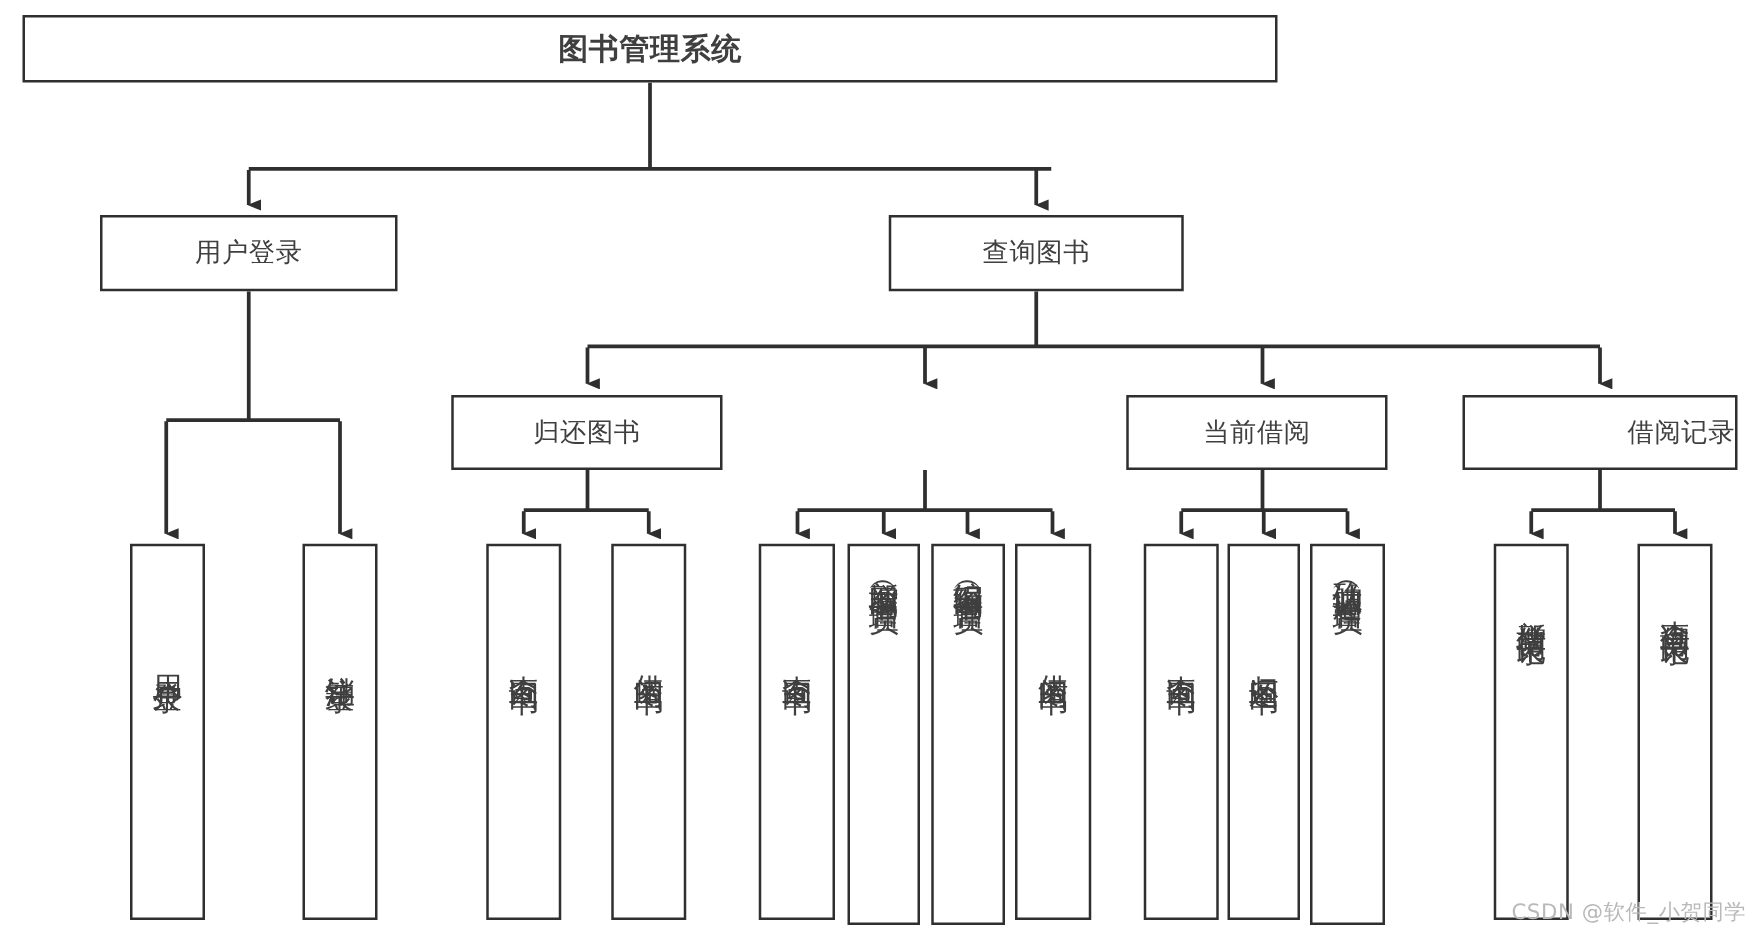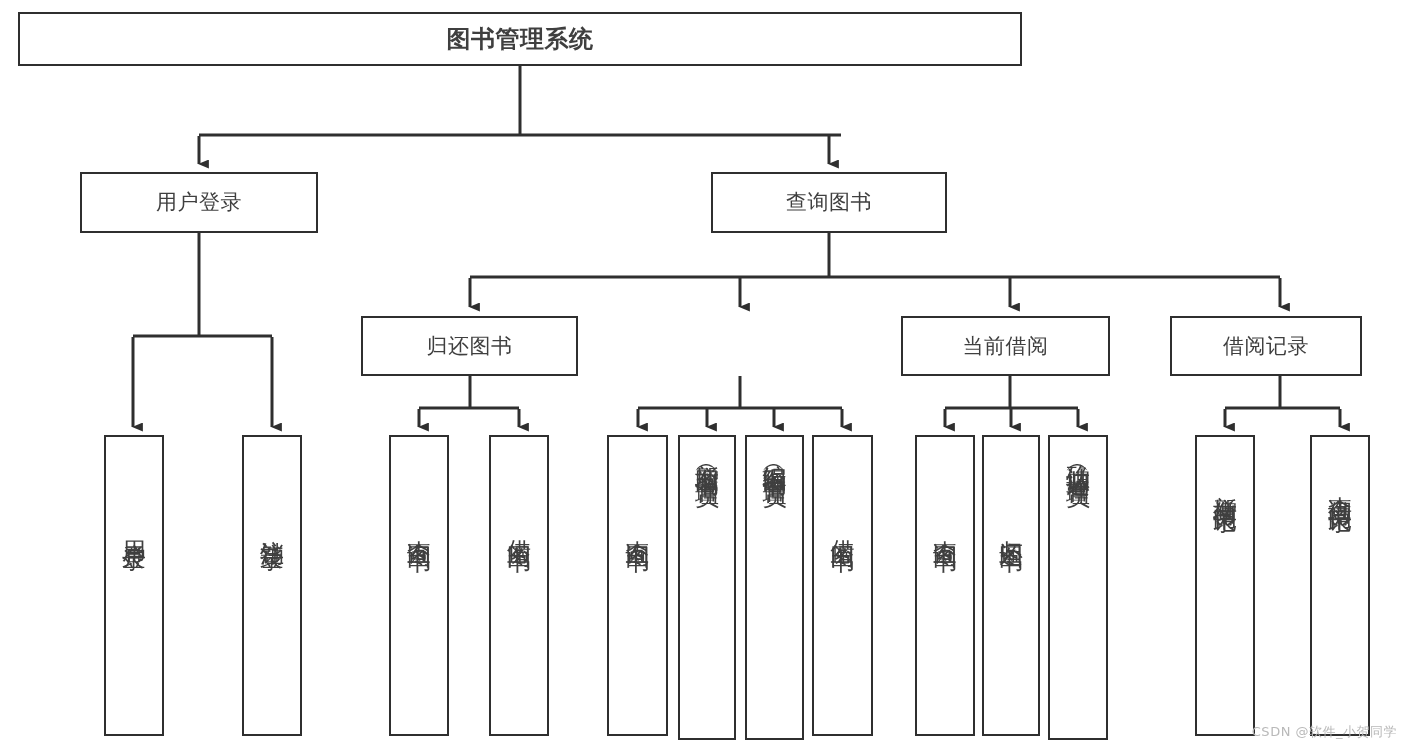--- a/index.html
+++ b/index.html
@@ -67,21 +67,21 @@
     white-space: nowrap;
   }
   .node.vert.pos-mid .label { margin-top: 84px; }
   .node.vert.pos-high .label { margin-top: 8px; }
   .node.vert.pos-upper .label { margin-top: 40px; }
 
   .watermark {
     position: absolute;
     right: 8px;
     bottom: 6px;
-    font-size: 13px;
+    font-size: 17px;
     color: #b9b9b9;
     letter-spacing: 0.5px;
     white-space: nowrap;
     pointer-events: none;
   }
 </style>
 </head>
 <body>
 
 <div id="canvas">
@@ -151,21 +151,21 @@
 
   <div class="node horiz" style="left:361px; top:316px; width:217px; height:60px;">
     <span class="label">归还图书</span>
   </div>
 
 
   <div class="node horiz" style="left:901px; top:316px; width:209px; height:60px;">
     <span class="label">当前借阅</span>
   </div>
 
-  <div class="node horiz" style="left:1170px; top:316px; width:192px; height:60px;">
+  <div class="node horiz" style="left:1170px; top:316px; width:220px; height:60px;justify-content:flex-end;">
     <span class="label">借阅记录</span>
   </div>
 
   <div class="node vert pos-mid" style="left:104px; top:435px; width:60px; height:301px;">
     <span class="label">用户登录</span>
   </div>
 
   <div class="node vert pos-mid" style="left:242px; top:435px; width:60px; height:301px;">
     <span class="label">注销登录</span>
   </div>

